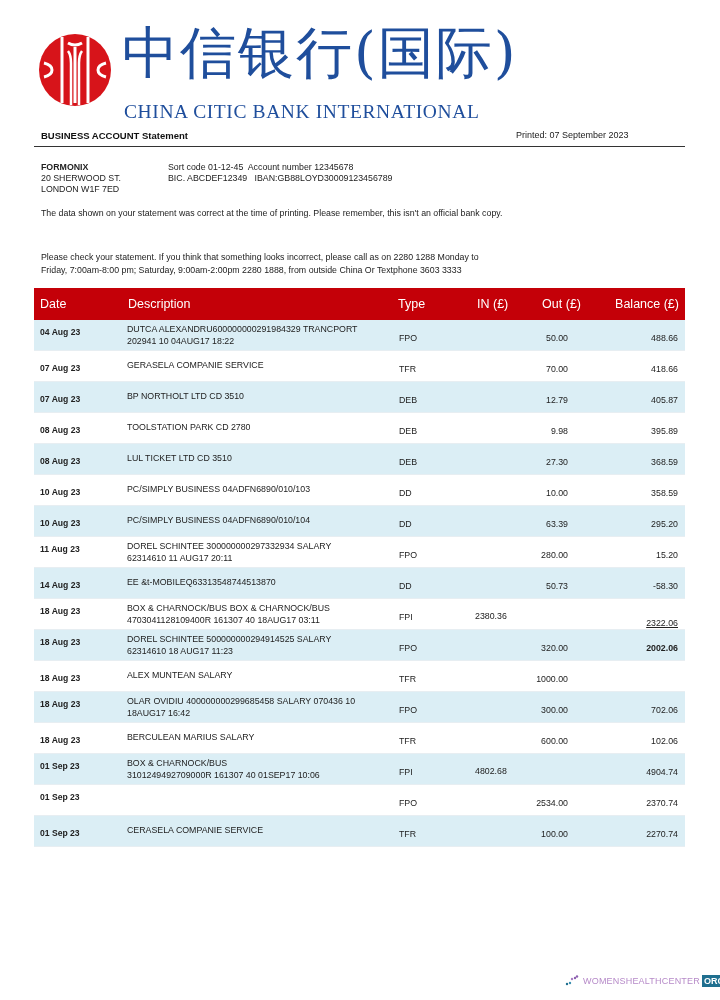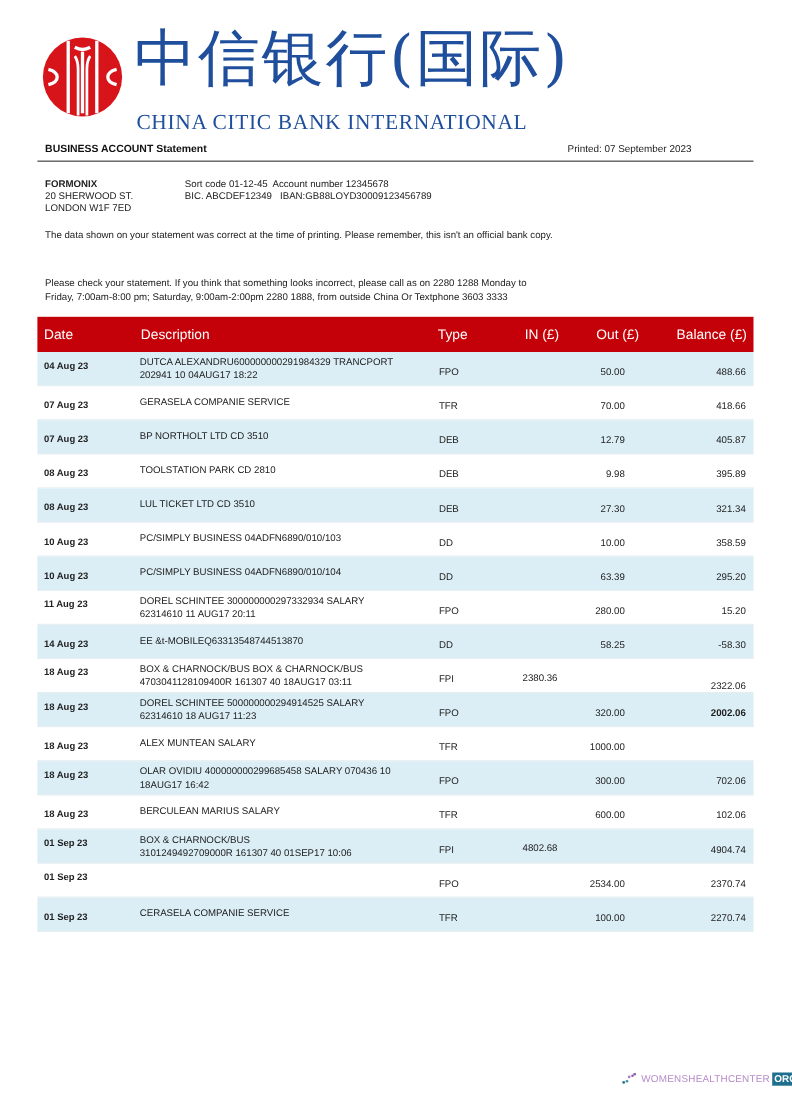--- a/index.html
+++ b/index.html
@@ -120,29 +120,29 @@
           <div>BP NORTHOLT LTD CD 3510</div>
         </span>
       </div>
       <div class="row" style="height: 31px;">
         <span class="date" style="top: 12px;">08 Aug 23</span>
         <span class="type" style="top: 13px;">DEB</span>
         <span class="in" style="top: 12px;"></span>
         <span class="out" style="top: 13px;">9.98</span>
         <span class="bal" style="top: 13px;">395.89</span>
         <span class="desc" style="top: 8px;">
-          <div>TOOLSTATION PARK CD 2810</div>
+          <div>TOOLSTATION PARK CD 2780</div>
         </span>
       </div>
       <div class="row alt" style="height: 31px;">
         <span class="date" style="top: 12px;">08 Aug 23</span>
         <span class="type" style="top: 13px;">DEB</span>
         <span class="in" style="top: 12px;"></span>
         <span class="out" style="top: 13px;">27.30</span>
-        <span class="bal" style="top: 13px;">321.34</span>
+        <span class="bal" style="top: 13px;">368.59</span>
         <span class="desc" style="top: 8px;">
           <div>LUL TICKET LTD CD 3510</div>
         </span>
       </div>
       <div class="row" style="height: 31px;">
         <span class="date" style="top: 12px;">10 Aug 23</span>
         <span class="type" style="top: 13px;">DD</span>
         <span class="in" style="top: 12px;"></span>
         <span class="out" style="top: 13px;">10.00</span>
         <span class="bal" style="top: 13px;">358.59</span>
@@ -168,32 +168,32 @@
         <span class="bal" style="top: 13px;">15.20</span>
         <span class="desc" style="top: 3px;">
           <div>DOREL SCHINTEE 300000000297332934 SALARY</div>
           <div>62314610 11 AUG17 20:11</div>
         </span>
       </div>
       <div class="row alt" style="height: 31px;">
         <span class="date" style="top: 12px;">14 Aug 23</span>
         <span class="type" style="top: 13px;">DD</span>
         <span class="in" style="top: 12px;"></span>
-        <span class="out" style="top: 13px;">58.25</span>
+        <span class="out" style="top: 13px;">50.73</span>
         <span class="bal" style="top: 13px;">-58.30</span>
         <span class="desc" style="top: 8px;">
           <div>EE &amp;t-MOBILEQ63313548744513870</div>
         </span>
       </div>
       <div class="row" style="height: 31px;">
         <span class="date" style="top: 7px;">18 Aug 23</span>
         <span class="type" style="top: 13px;">FPI</span>
         <span class="in" style="top: 12px;">2380.36</span>
         <span class="out" style="top: 13px;"></span>
-        <span class="bal" style="top: 19px;">2322.06</span>
+        <span class="bal" style="top: 19px; text-decoration: underline;">2322.06</span>
         <span class="desc" style="top: 3px;">
           <div>BOX &amp; CHARNOCK/BUS BOX &amp; CHARNOCK/BUS</div>
           <div>4703041128109400R 161307 40 18AUG17 03:11</div>
         </span>
       </div>
       <div class="row alt" style="height: 31px;">
         <span class="date" style="top: 7px;">18 Aug 23</span>
         <span class="type" style="top: 13px;">FPO</span>
         <span class="in" style="top: 12px;"></span>
         <span class="out" style="top: 13px;">320.00</span>

